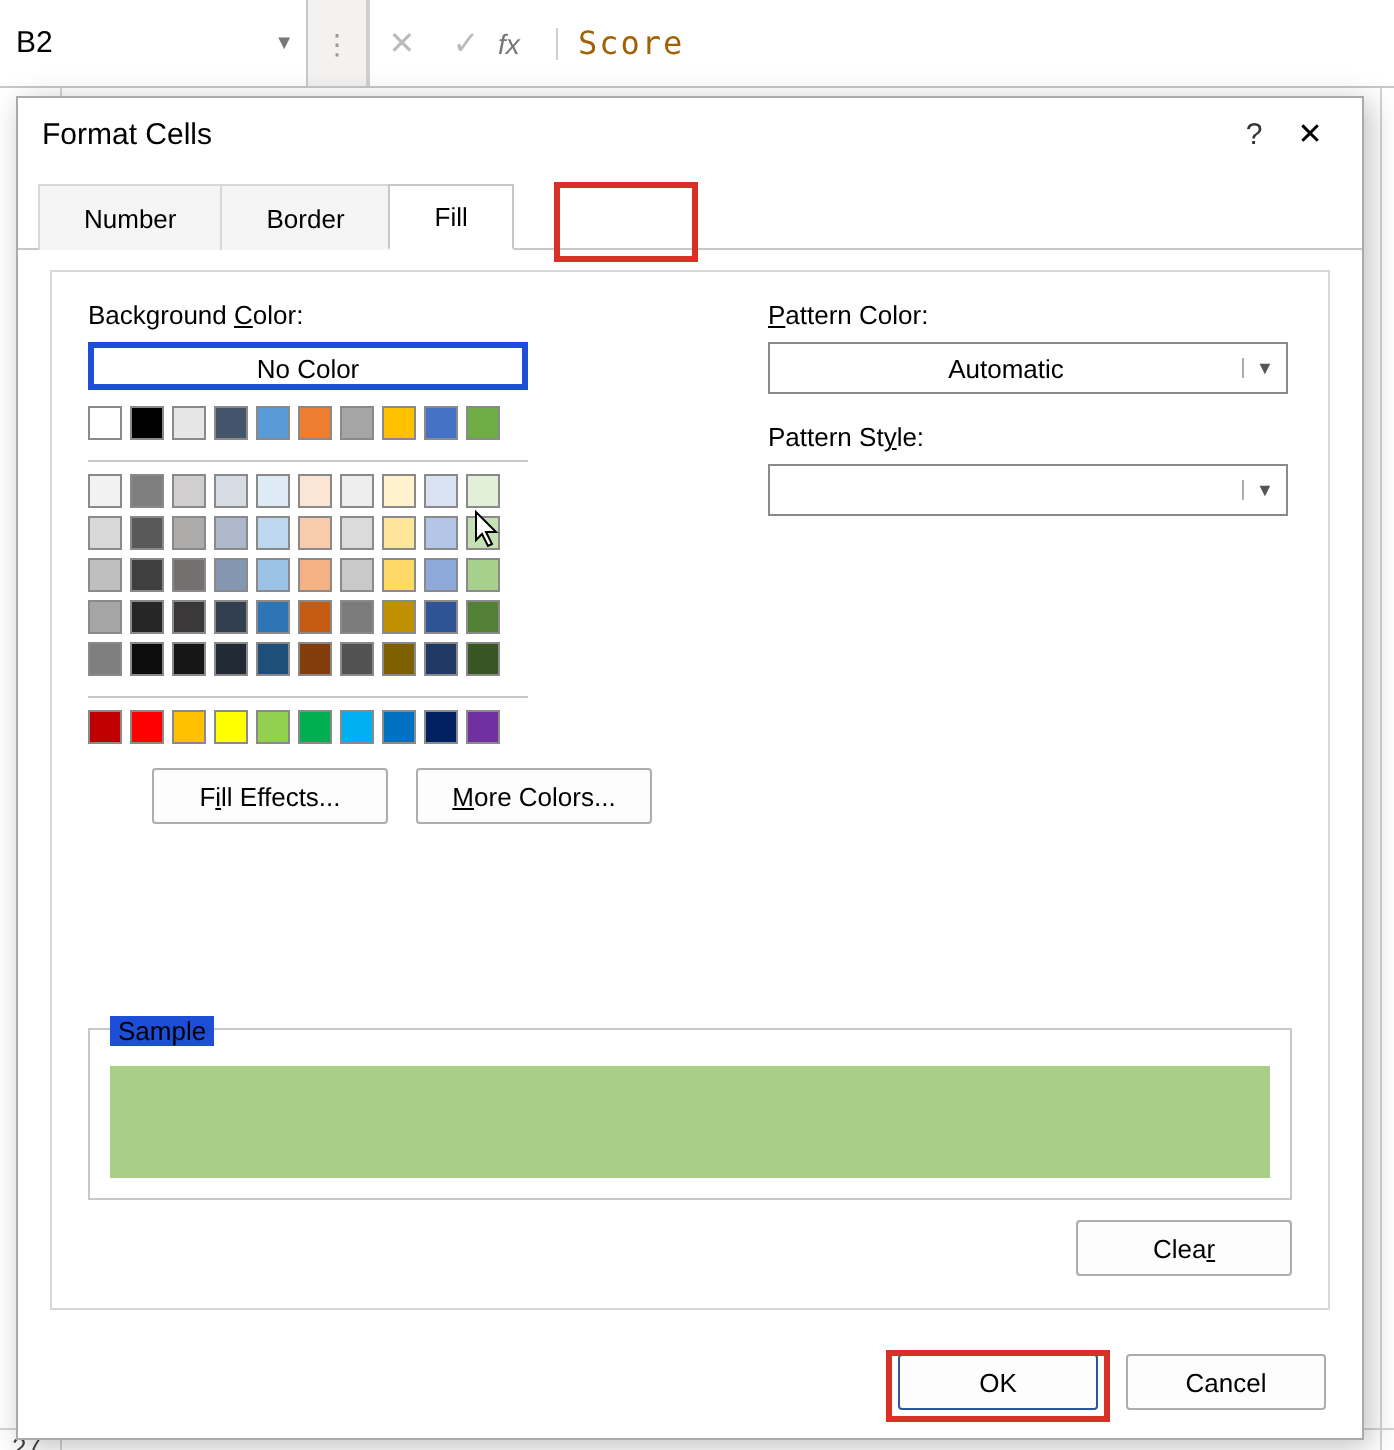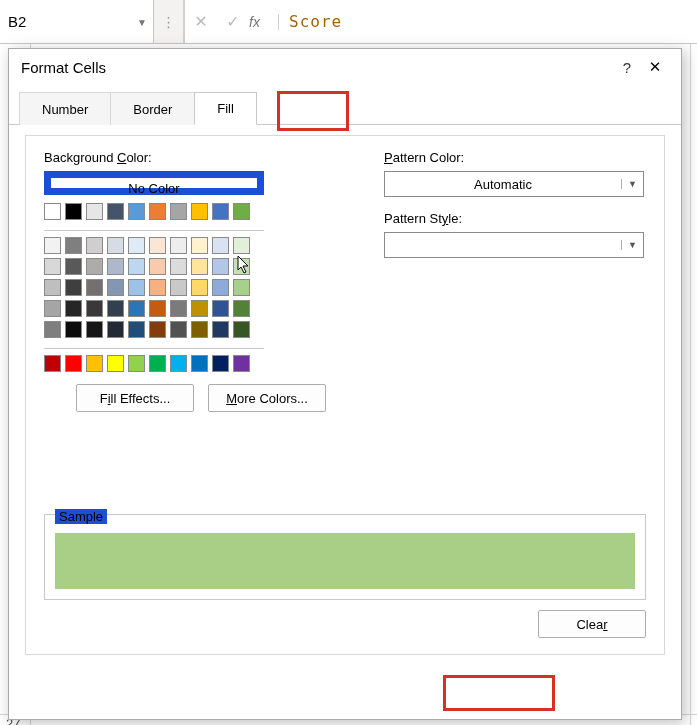--- a/index.html
+++ b/index.html
@@ -34,21 +34,21 @@
     .tab-hl { position:absolute; border:3px solid #d93025; pointer-events:none;}
 
     .body { position:absolute; top:86px; left:16px; right:16px; bottom:64px; border:1px solid #d8d8d8; padding:14px 18px;}
 
     .label { font-size:13px; margin-bottom:6px;}
     .underline { text-decoration: underline; }
 
     .left-col { float:left; width:300px;}
     .right-col { float:left; margin-left:40px; width:260px;}
 
-    .nocolor { width:220px; height:24px; border:7px solid #1d4ed8; text-align:center; font-size:13px; line-height:22px; margin-bottom:8px; cursor:pointer; background:#fff;}
+    .nocolor { width:220px; height:24px; border:3px solid #1d4ed8; text-align:center; font-size:13px; line-height:22px; margin-bottom:8px; cursor:pointer; background:#fff;}
     .swatch-rows { display:flex; flex-direction:column; gap:4px; margin-bottom:10px;}
     .swatch-row { display:flex; gap:4px;}
     .sw { width:17px; height:17px; border:1px solid #8a8a8a; cursor:pointer;}
     .row-sep { height:1px; background:#c8c8c8; margin:6px 0; width:220px;}
 
     .btn { height:28px; border:1px solid #adadad; background:#fdfdfd; font-size:13px; padding:0 14px; cursor:pointer; border-radius:2px;}
     .btn-row { display:flex; gap:14px; margin-top:12px;padding-left:32px;}
     .btn-row .btn { width:118px;}
 
     .combo { width:260px; height:26px; border:1px solid #8a8a8a; display:flex; align-items:center; position:relative; font-size:13px; cursor:pointer; background:#fff;}
@@ -236,18 +236,22 @@
       <div class="sample-box">
         <span class="sample-title">Sample</span>
         <div class="sample-fill" id="sample-fill" style="background: rgb(169, 207, 135);"></div>
       </div>
       <div class="clear-row">
         <button class="btn">Clea<span class="underline">r</span></button>
       </div>
     </div>
   </div>
 
+  <div class="footer">
+    <button class="btn ok-btn">OK</button>
+    <button class="btn">Cancel</button>
+  </div>
   <div class="ok-hl" style="left:434px; top:626px; width:112px; height:36px;"></div>
 
   <svg class="cursor" style="left:228px; top:206px" viewBox="0 0 14 20">
     <path d="M1 1 L1 15 L4 12 L7 18 L9 17 L6 11 L11 11 Z" fill="#fff" stroke="#000" stroke-width="1"></path>
   </svg>
 </div>
 
 </body></html>

